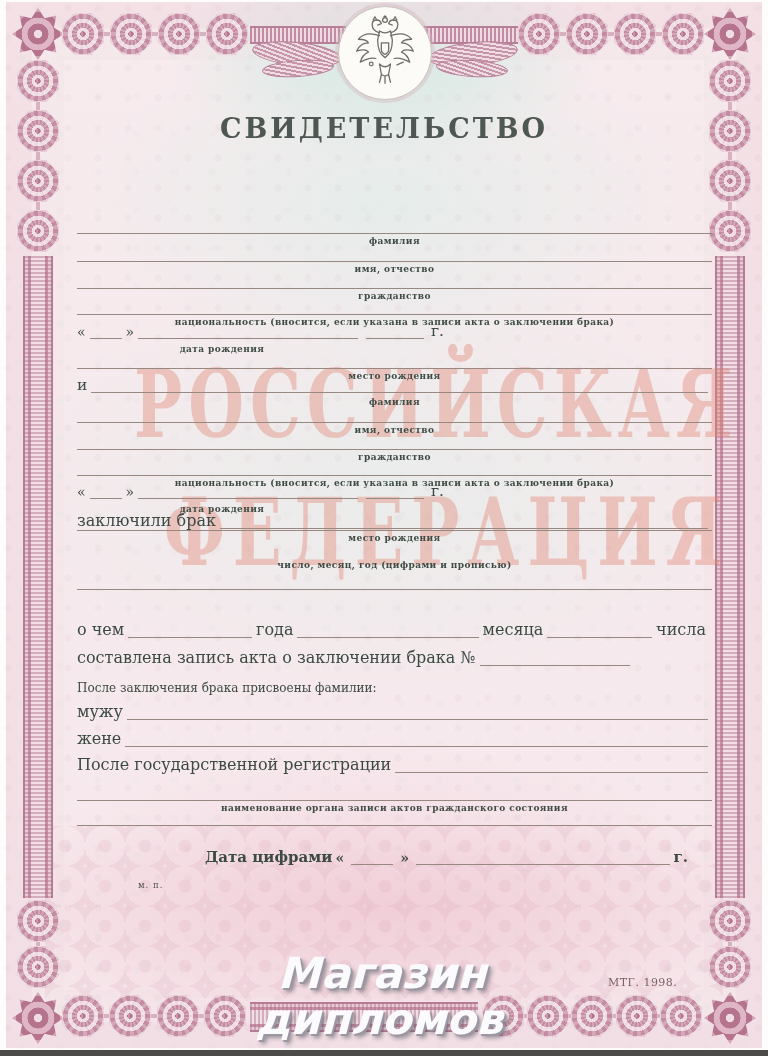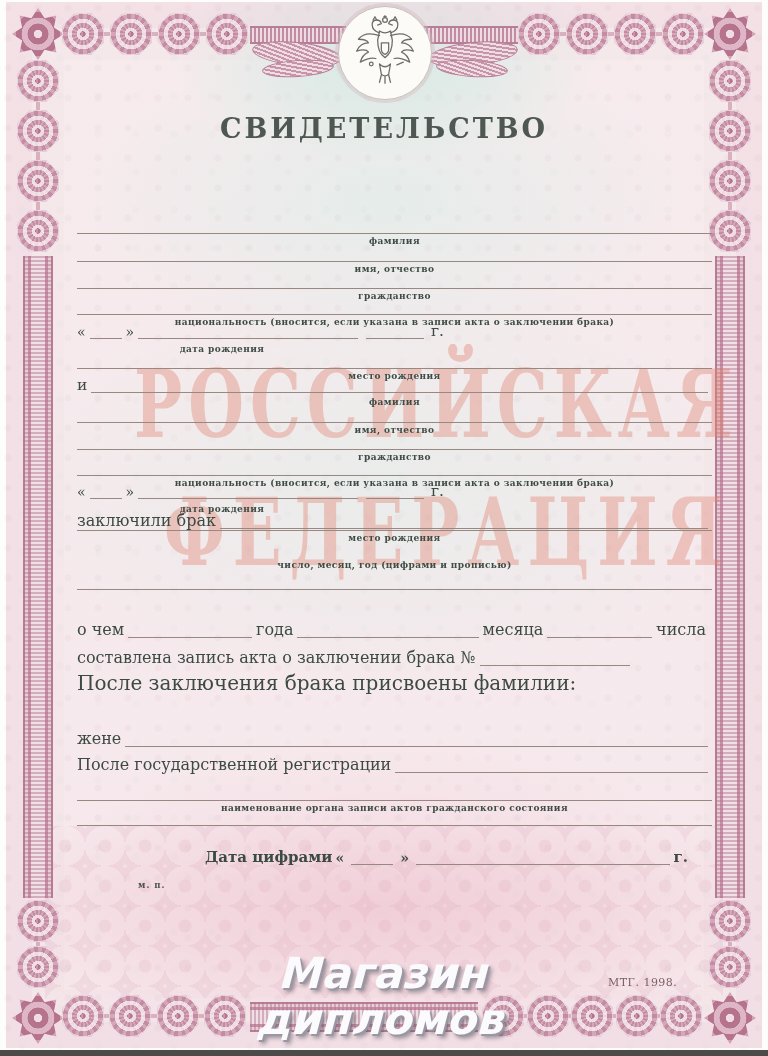--- a/index.html
+++ b/index.html
@@ -64,21 +64,21 @@
   .lab{position:absolute;left:77px;right:56px;text-align:center;
     font-size:9px;font-weight:bold;letter-spacing:.4px;color:#3e4c45;}
   .lab.dr{left:117px;right:auto;width:210px;}
   .row{position:absolute;left:77px;right:56px;display:flex;align-items:flex-end;
     font-size:15.5px;color:#3c4a44;white-space:nowrap;}
   .row .fl{flex:1 1 auto;border-bottom:1px solid #978881;margin:0 4px 1px 4px;height:0;}
   .row .fl.fix{flex:0 0 auto;}
   .row .gap{margin:0 3px;}
   .bold{font-weight:bold;}
   .q{font-size:14px;}
-  .stamp{position:absolute;left:138px;top:880px;font-size:8.5px;letter-spacing:1px;color:#4e5350;font-weight:bold;}
+  .stamp{position:absolute;left:138px;top:880px;font-size:8.5px;letter-spacing:1px;color:#4e5350;}
   .head{position:absolute;left:205px;top:888px;width:372px;font-size:14.5px;font-weight:bold;
     line-height:17px;color:#3c4a44;}
   .head .l2{display:flex;align-items:flex-end;white-space:nowrap;}
   .head .fl{flex:1 1 auto;border-bottom:1px solid #978881;margin:0 0 2px 6px;height:0;}
   .printcode{position:absolute;left:608px;top:976px;font-size:11px;letter-spacing:.5px;color:#7b5f63;}
   .overlay{position:absolute;left:0;top:950px;width:768px;text-align:center;z-index:50;
     font-family:"DejaVu Sans","Liberation Sans",sans-serif;font-weight:bold;font-style:italic;
     font-size:43px;line-height:46px;color:#fbfafd;transform:skewX(-4deg);
     text-shadow:2px 2px 0 #9a97a3, 4px 4px 4px rgba(80,80,90,.55);}
 </style>
@@ -233,22 +233,26 @@
     <span>года</span>
     <span class="fl" style="flex-grow:1.9"></span>
     <span>месяца</span>
     <span class="fl" style="flex-grow:1.1"></span>
     <span>числа</span>
   </div>
   <div class="row" style="top:649px;height:18px;font-size:16px">
     <span>составлена запись акта о заключении брака №</span>
     <span class="fl fix" style="width:150px"></span>
   </div>
-  <div class="row" style="top:677px;height:18px;font-size:20px">
+  <div class="row" style="top:677px;height:18px;font-size:12px">
     <span>После заключения брака присвоены фамилии:</span>
+  </div>
+  <div class="row" style="top:703px;height:18px;font-size:16px">
+    <span>мужу</span>
+    <span class="fl"></span>
   </div>
   <div class="row" style="top:730px;height:18px;font-size:16px">
     <span>жене</span>
     <span class="fl"></span>
   </div>
   <div class="row" style="top:756px;height:18px;font-size:16px">
     <span>После государственной регистрации</span>
     <span class="fl"></span>
   </div>
   <div class="uline" style="top:800px"></div>

